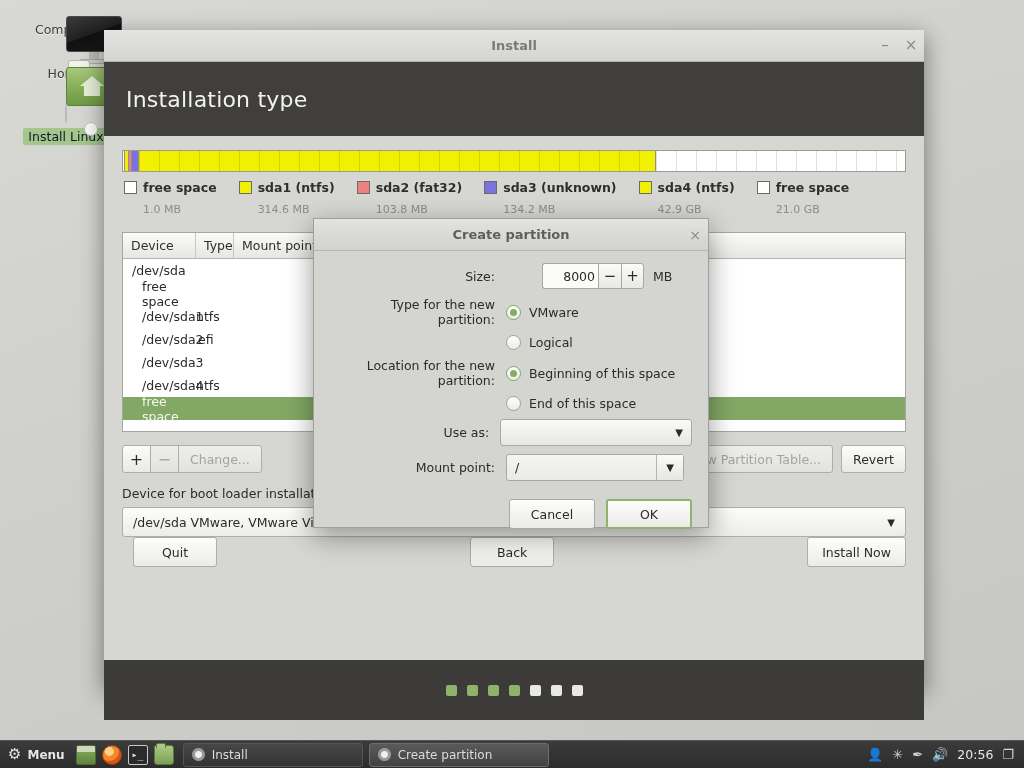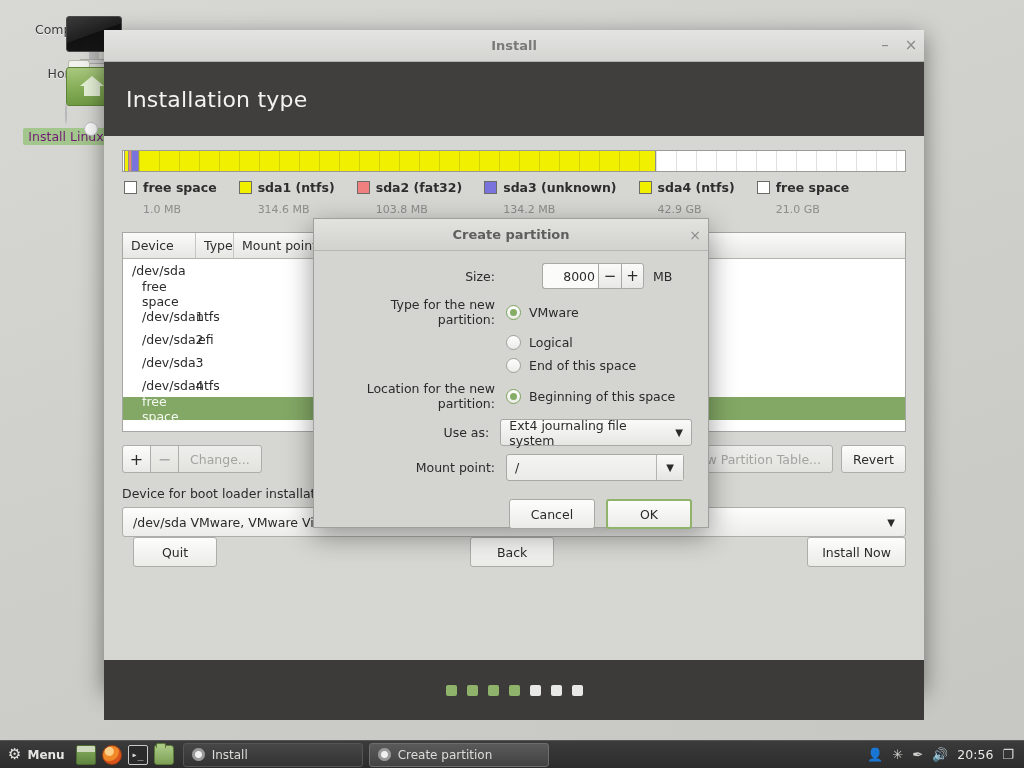--- a/index.html
+++ b/index.html
@@ -20,21 +20,21 @@
     display: flex; flex-direction: column; align-items: center;
     text-align: center;
   }
   .desk-icon .glyph { display:block; }
   .desk-label {
     margin-top: 5px; font-size: 12.5px; color: #3a3a3a;
     padding: 1px 5px; border-radius: 2px; line-height: 15px;
     text-shadow: 0 1px 0 rgba(255,255,255,.7);
   }
   .desk-label.selected {
-    background: #a3c68c; color: #701a75; text-shadow: none;
+    background: #a3c68c; color: #0f172a; text-shadow: none;
   }
 
   
   .ico-monitor { width: 56px; height: 48px; position: relative; }
   .ico-monitor .screen {
     position:absolute; left:0; top:0; width:56px; height:36px;
     background: linear-gradient(160deg,#3a3a3a 0%,#202020 48%,#111 49%,#1a1a1a 100%);
     border-radius: 3px; border: 1px solid #4a4a4a;
   }
   .ico-monitor .neck {
@@ -467,38 +467,37 @@
     </div>
     <div class="drow">
       <div class="dlabel"></div>
       <div class="dfield">
         <span class="radio"></span>
         <span class="rlabel">Logical</span>
       </div>
     </div>
 
     <div class="drow">
+      <div class="dlabel">Location for the new partition:</div>
+      <div class="dfield">
+        <span class="radio on"></span>
+        <span class="rlabel">Beginning of this space</span>
+      </div>
+    </div>
+    <div class="drow">
       <div class="dlabel"></div>
       <div class="dfield">
         <span class="radio"></span>
         <span class="rlabel">End of this space</span>
       </div>
     </div>
-    <div class="drow">
-      <div class="dlabel">Location for the new partition:</div>
-      <div class="dfield">
-        <span class="radio on"></span>
-        <span class="rlabel">Beginning of this space</span>
-      </div>
-    </div>
 
     <div class="drow" style="margin-top:4px;">
       <div class="dlabel">Use as:</div>
       <div class="combo wide">
-        <span>Ext4 journaling file system</span>
         <span class="caret">▼</span>
       </div>
     </div>
 
     <div class="drow" style="margin-top:4px;">
       <div class="dlabel">Mount point:</div>
       <div class="combo entry">
         <span>/</span>
         <span class="btn">▼</span>
       </div>

